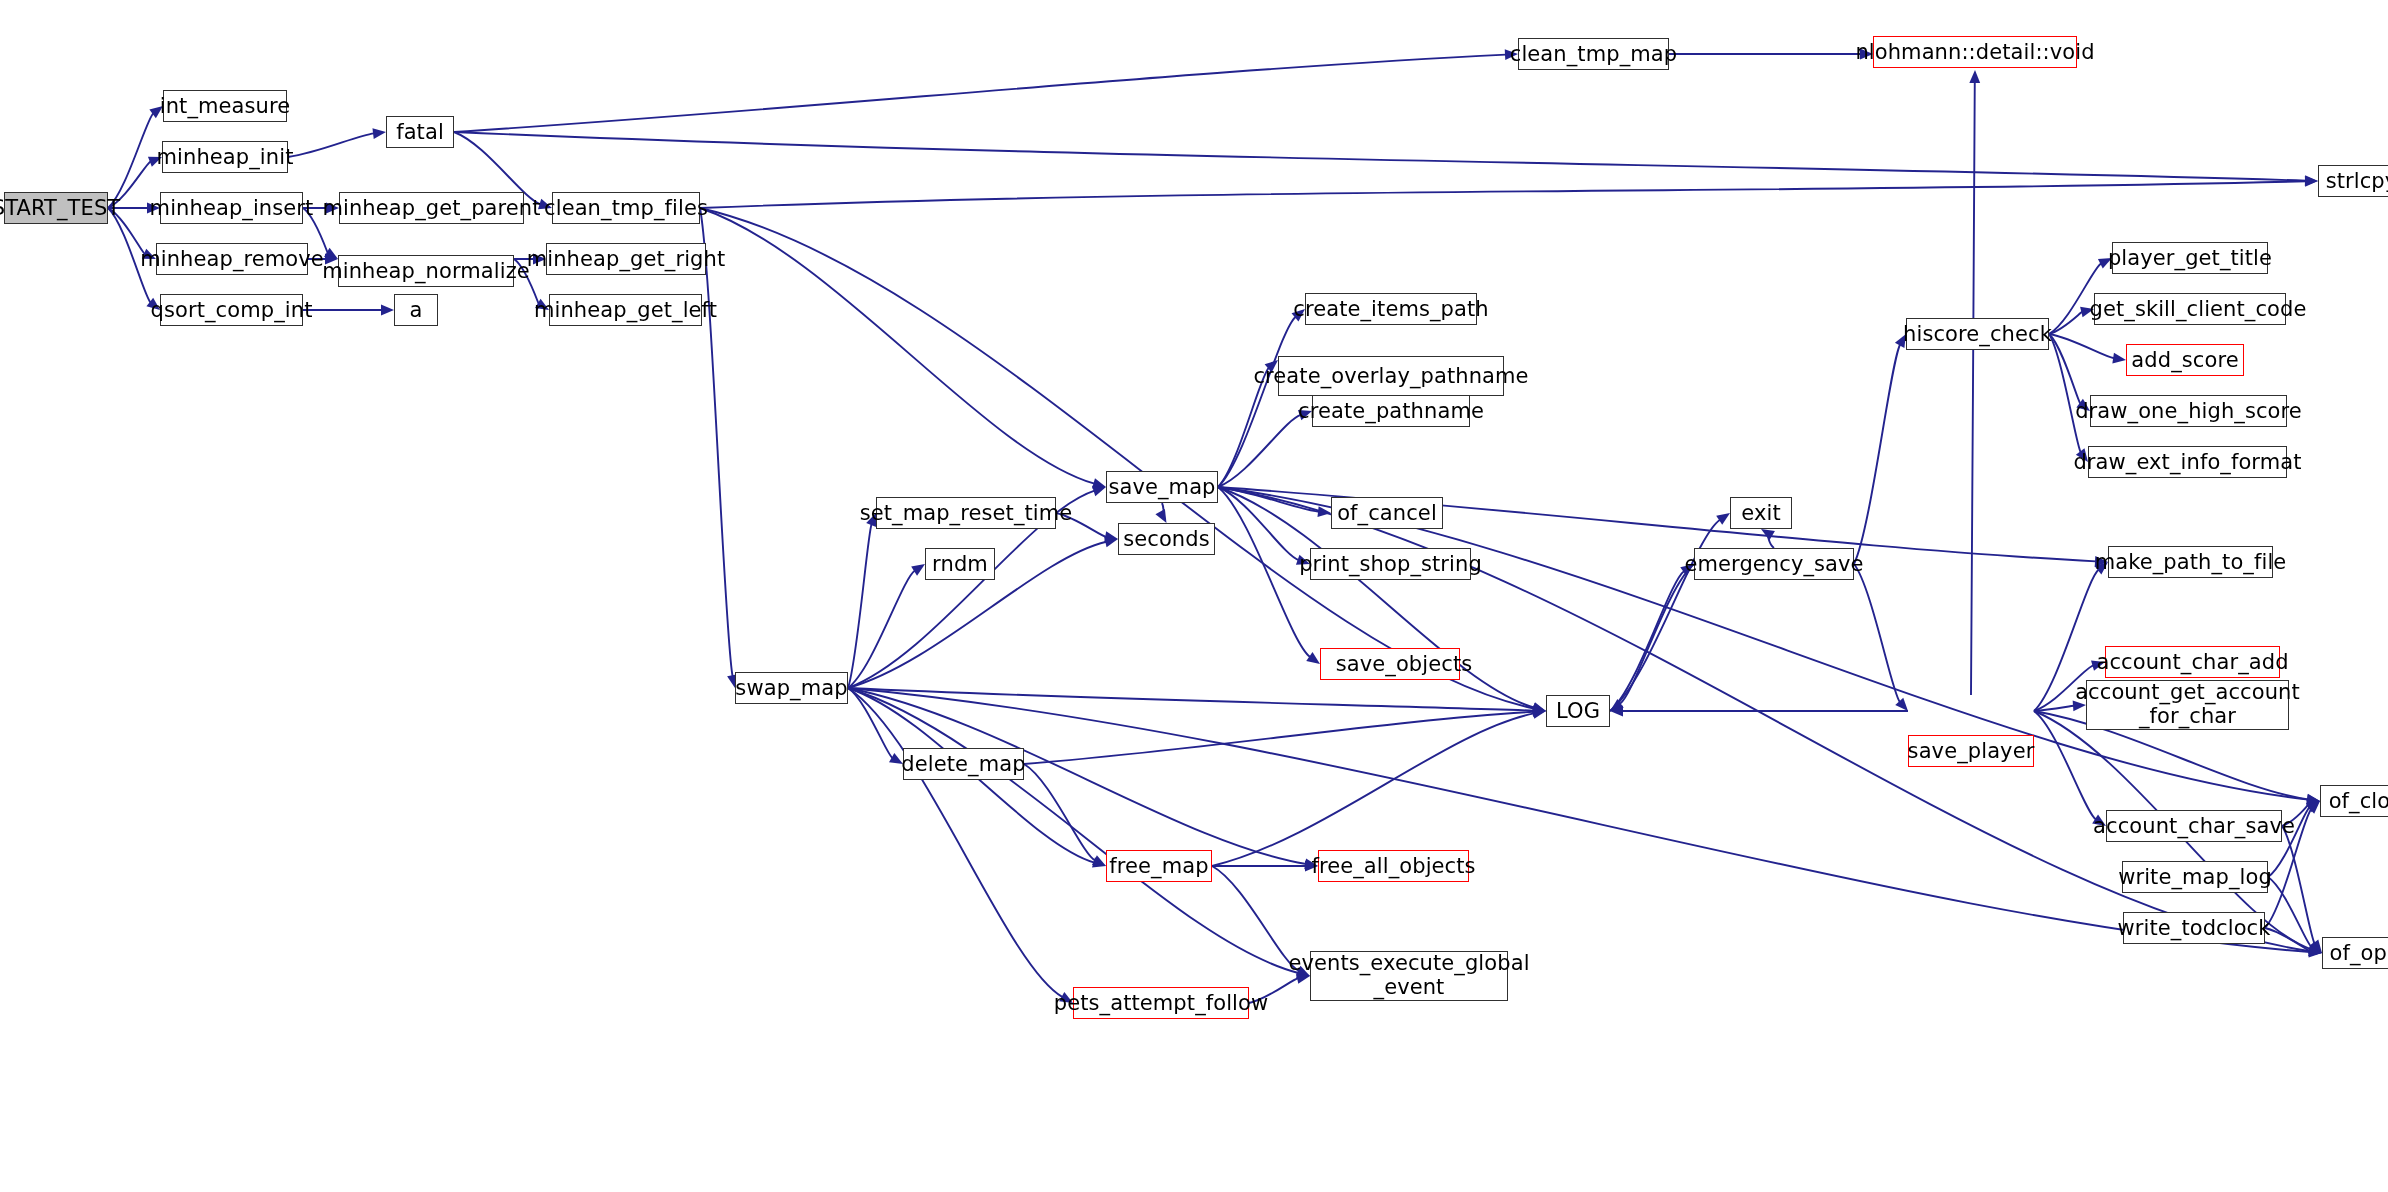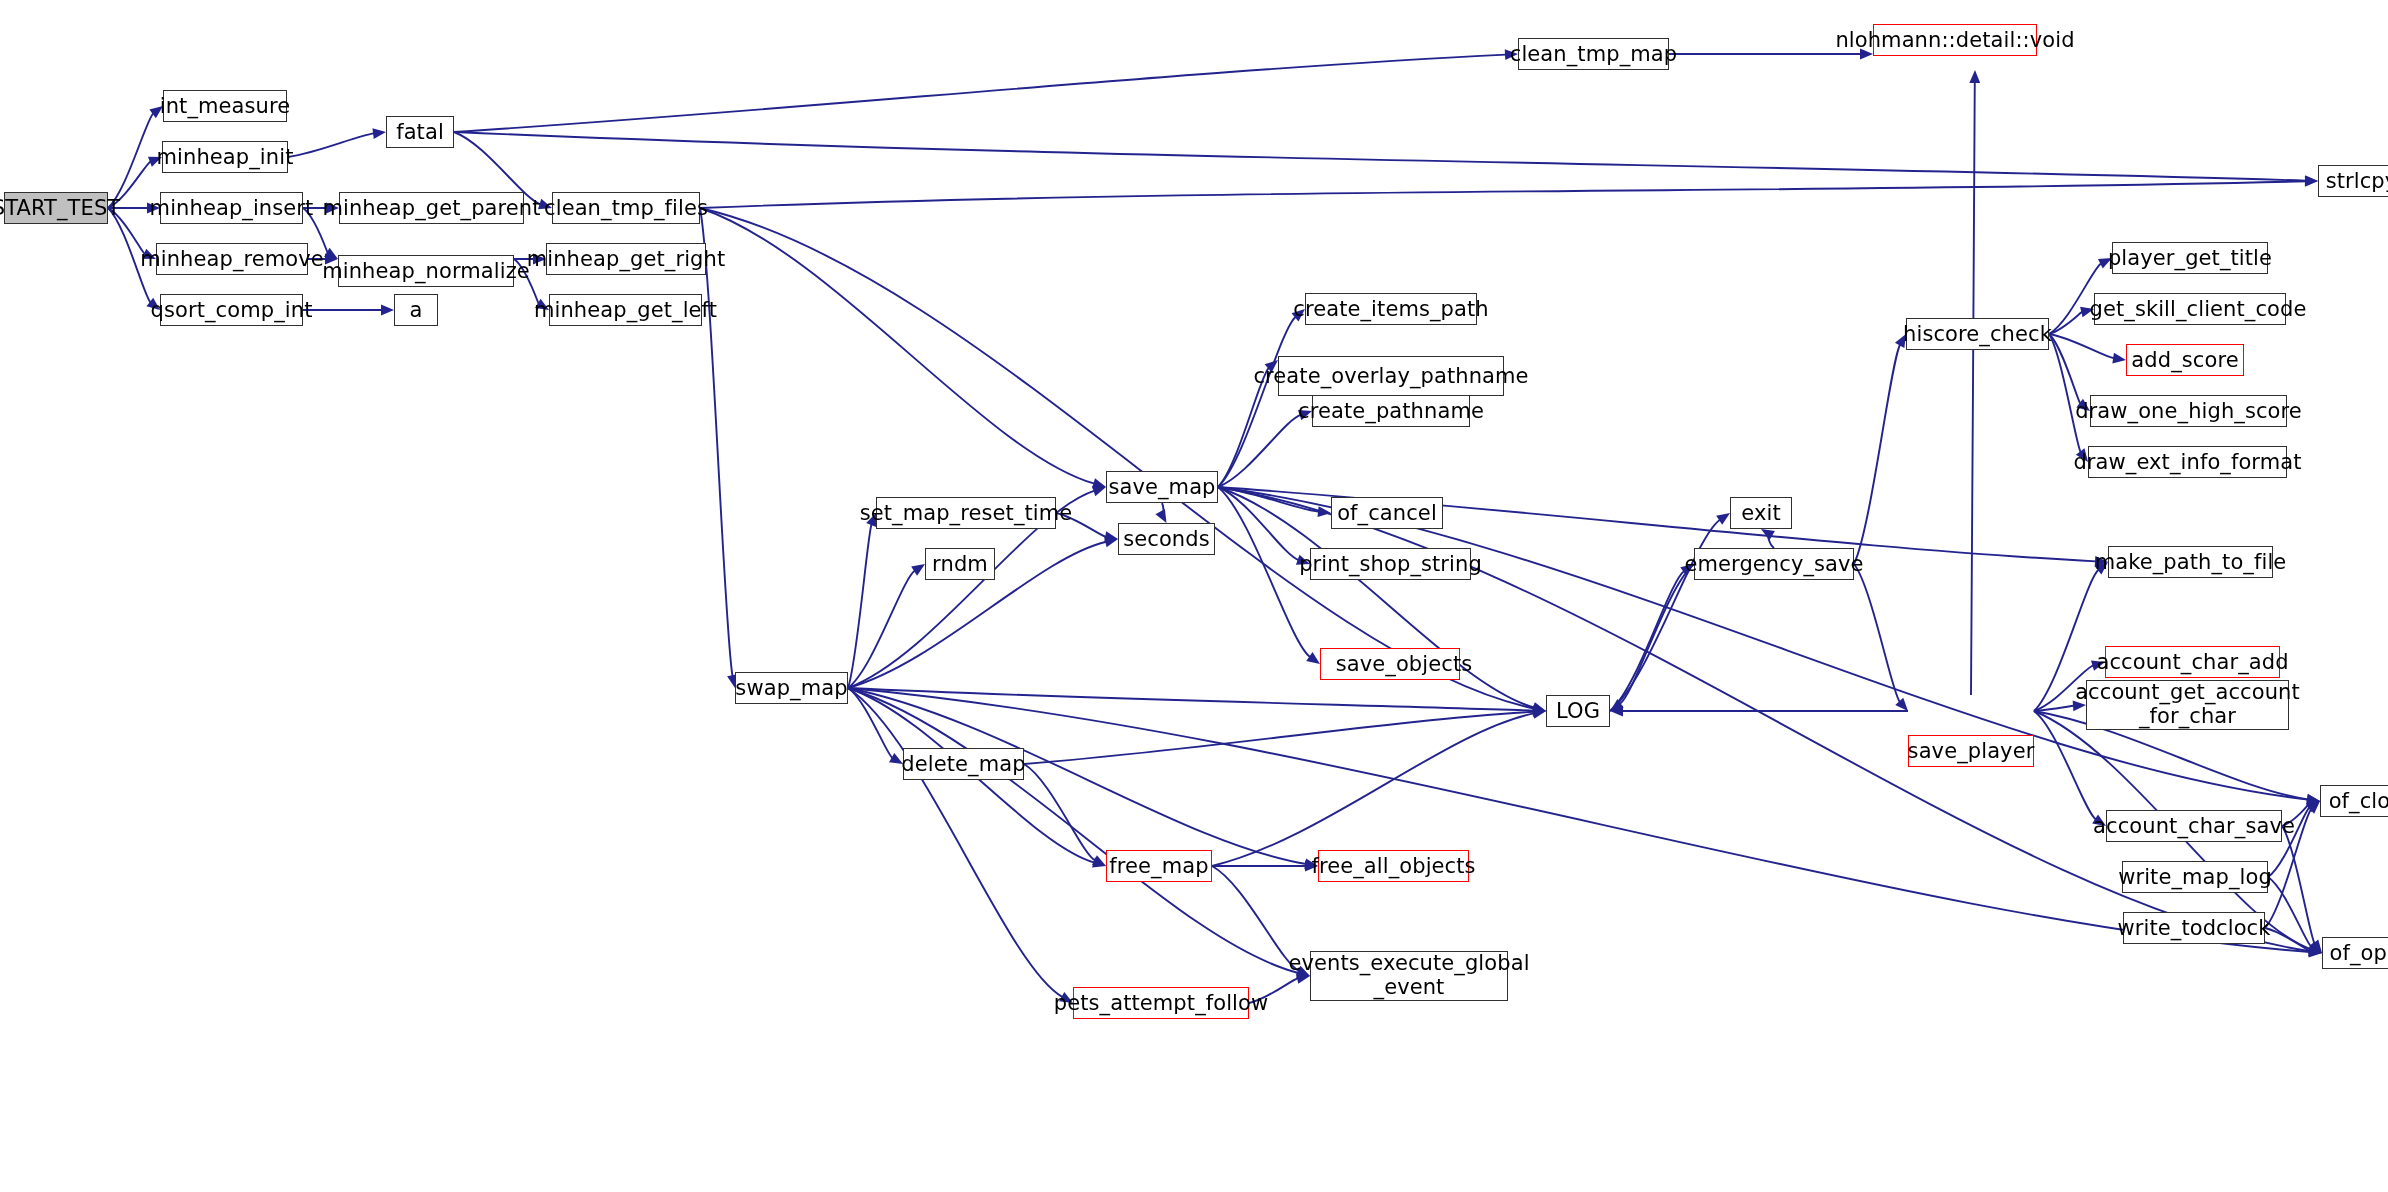--- a/index.html
+++ b/index.html
@@ -221,21 +221,21 @@
       <div class="node" style="left: 156px; top: 243px; width: 152px; height: 32px;">minheap_remove</div>
       <div class="node" style="left: 160px; top: 294px; width: 143px; height: 32px;">qsort_comp_int</div>
       <div class="node" style="left: 386px; top: 116px; width: 68px; height: 32px;">fatal</div>
       <div class="node" style="left: 339px; top: 192px; width: 185px; height: 32px;">minheap_get_parent</div>
       <div class="node" style="left: 338px; top: 243px; width: 176px; height: 32px; margin-top: 12px;">minheap_normalize</div>
       <div class="node" style="left: 394px; top: 294px; width: 44px; height: 32px;">a</div>
       <div class="node" style="left: 552px; top: 192px; width: 148px; height: 32px;">clean_tmp_files</div>
       <div class="node" style="left: 546px; top: 243px; width: 160px; height: 32px;">minheap_get_right</div>
       <div class="node" style="left: 549px; top: 294px; width: 153px; height: 32px;">minheap_get_left</div>
       <div class="node" style="left: 1518px; top: 38px; width: 151px; height: 32px;">clean_tmp_map</div>
-      <div class="node red" style="left: 1873px; top: 24px; width: 164px; height: 32px;">nlohmann::detail::void</div>
+      <div class="node red" style="left: 1873px; top: 36px; width: 204px; height: 32px;">nlohmann::detail::void</div>
       <div class="node" style="left: 2318px; top: 165px; width: 87px; height: 32px;">strlcpy</div>
       <div class="node" style="left: 2112px; top: 242px; width: 156px; height: 32px;">player_get_title</div>
       <div class="node" style="left: 2094px; top: 293px; width: 192px; height: 32px; padding-left: 16px;">get_skill_client_code</div>
       <div class="node red" style="left: 2126px; top: 344px; width: 118px; height: 32px;">add_score</div>
       <div class="node" style="left: 2090px; top: 395px; width: 197px; height: 32px;">draw_one_high_score</div>
       <div class="node" style="left: 2088px; top: 446px; width: 199px; height: 32px;">draw_ext_info_format</div>
       <div class="node" style="left: 1906px; top: 318px; width: 143px; height: 32px;">hiscore_check</div>
       <div class="node" style="left: 1305px; top: 293px; width: 172px; height: 32px;">create_items_path</div>
       <div class="node" style="left: 1278px; top: 356px; width: 226px; height: 40px;">create_overlay_pathname</div>
       <div class="node" style="left: 1312px; top: 395px; width: 158px; height: 32px;">create_pathname</div>

